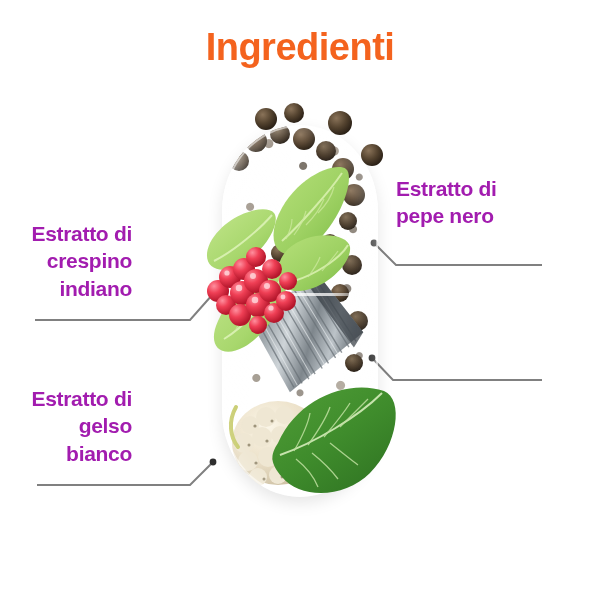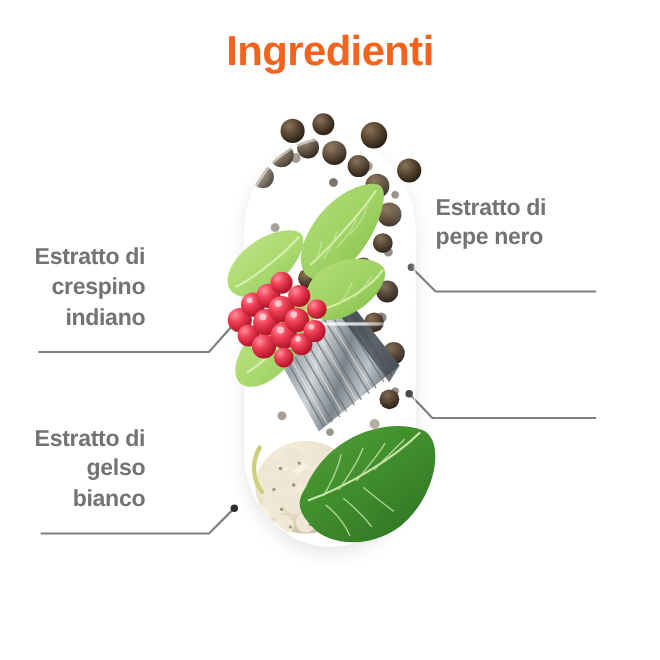--- a/index.html
+++ b/index.html
@@ -34,21 +34,21 @@
     color: #f4631e;
     font-family: "Liberation Sans", sans-serif;
   }
 
   
   .callout-text {
     position: absolute;
     font-size: 21px;
     font-weight: bold;
     line-height: 1.30;
-    color: #737373;
+    color: #a21caf;
     letter-spacing: -0.3px;
     white-space: pre-line;
   }
   .callout-left  { text-align: right; }
   .callout-right { text-align: left; }
 
   #label-crespino { right: 410px; top: 220px; width: 190px; }
   #label-gelso    { right: 410px; top: 385px; width: 190px; }
   #label-pepe     { left: 396px;  top: 175px; width: 200px; }
   #label-cromo    { left: 396px;  top: 341px; width: 200px; }

